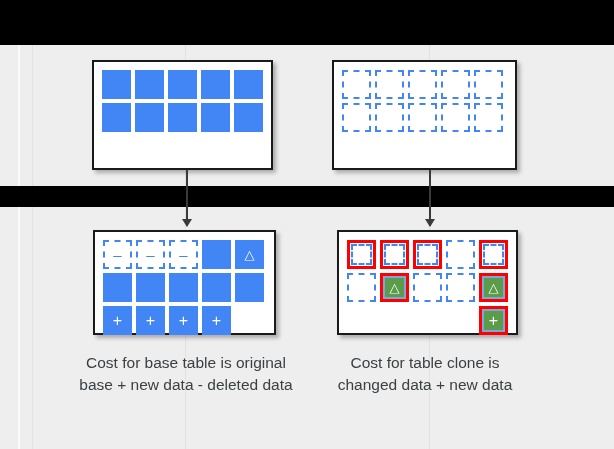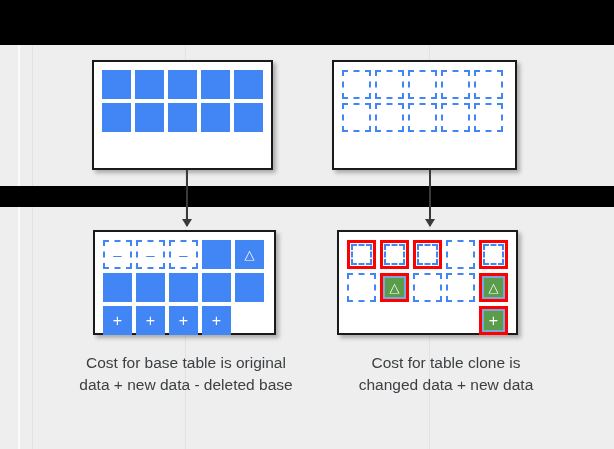--- a/index.html
+++ b/index.html
@@ -101,21 +101,21 @@
   
   .caption{
     position:absolute;
     text-align:center;
     color:#3c4043;
     font-size:15.5px;
     line-height:1.42;
     font-family:"Liberation Sans", sans-serif;
   }
   #caption-base{left:72px; top:352px; width:228px;}
-  #caption-clone{left:346px;top:352px;width:200px;}
+  #caption-clone{left:325px;top:352px;width:200px;}
 </style>
 </head>
 <body>
 
 <div class="band-black" id="band-top"></div>
 <div class="band-black" id="band-mid"></div>
 
 <div class="panel" id="panel-upper">
   <div class="sep-light" style="left:18px;top:0;height:141px;"></div>
   <div class="sep" style="left:32px;top:0;height:141px;"></div>
@@ -258,14 +258,14 @@
         <div class="cell cell-empty-spacer"></div>
         <div class="cell cell-red-green">
           <div class="inner-blue">
             <span class="glyph glyph-plus">+</span>
           </div>
         </div>
       </div>
     </div>
 </div>
 
-<div class="caption" id="caption-base">Cost for base table is original data + new data - deleted base</div>
+<div class="caption" id="caption-base">Cost for base table is original base + new data - deleted data</div>
 <div class="caption" id="caption-clone">Cost for table clone is changed data + new data</div>
 
 </body></html>

